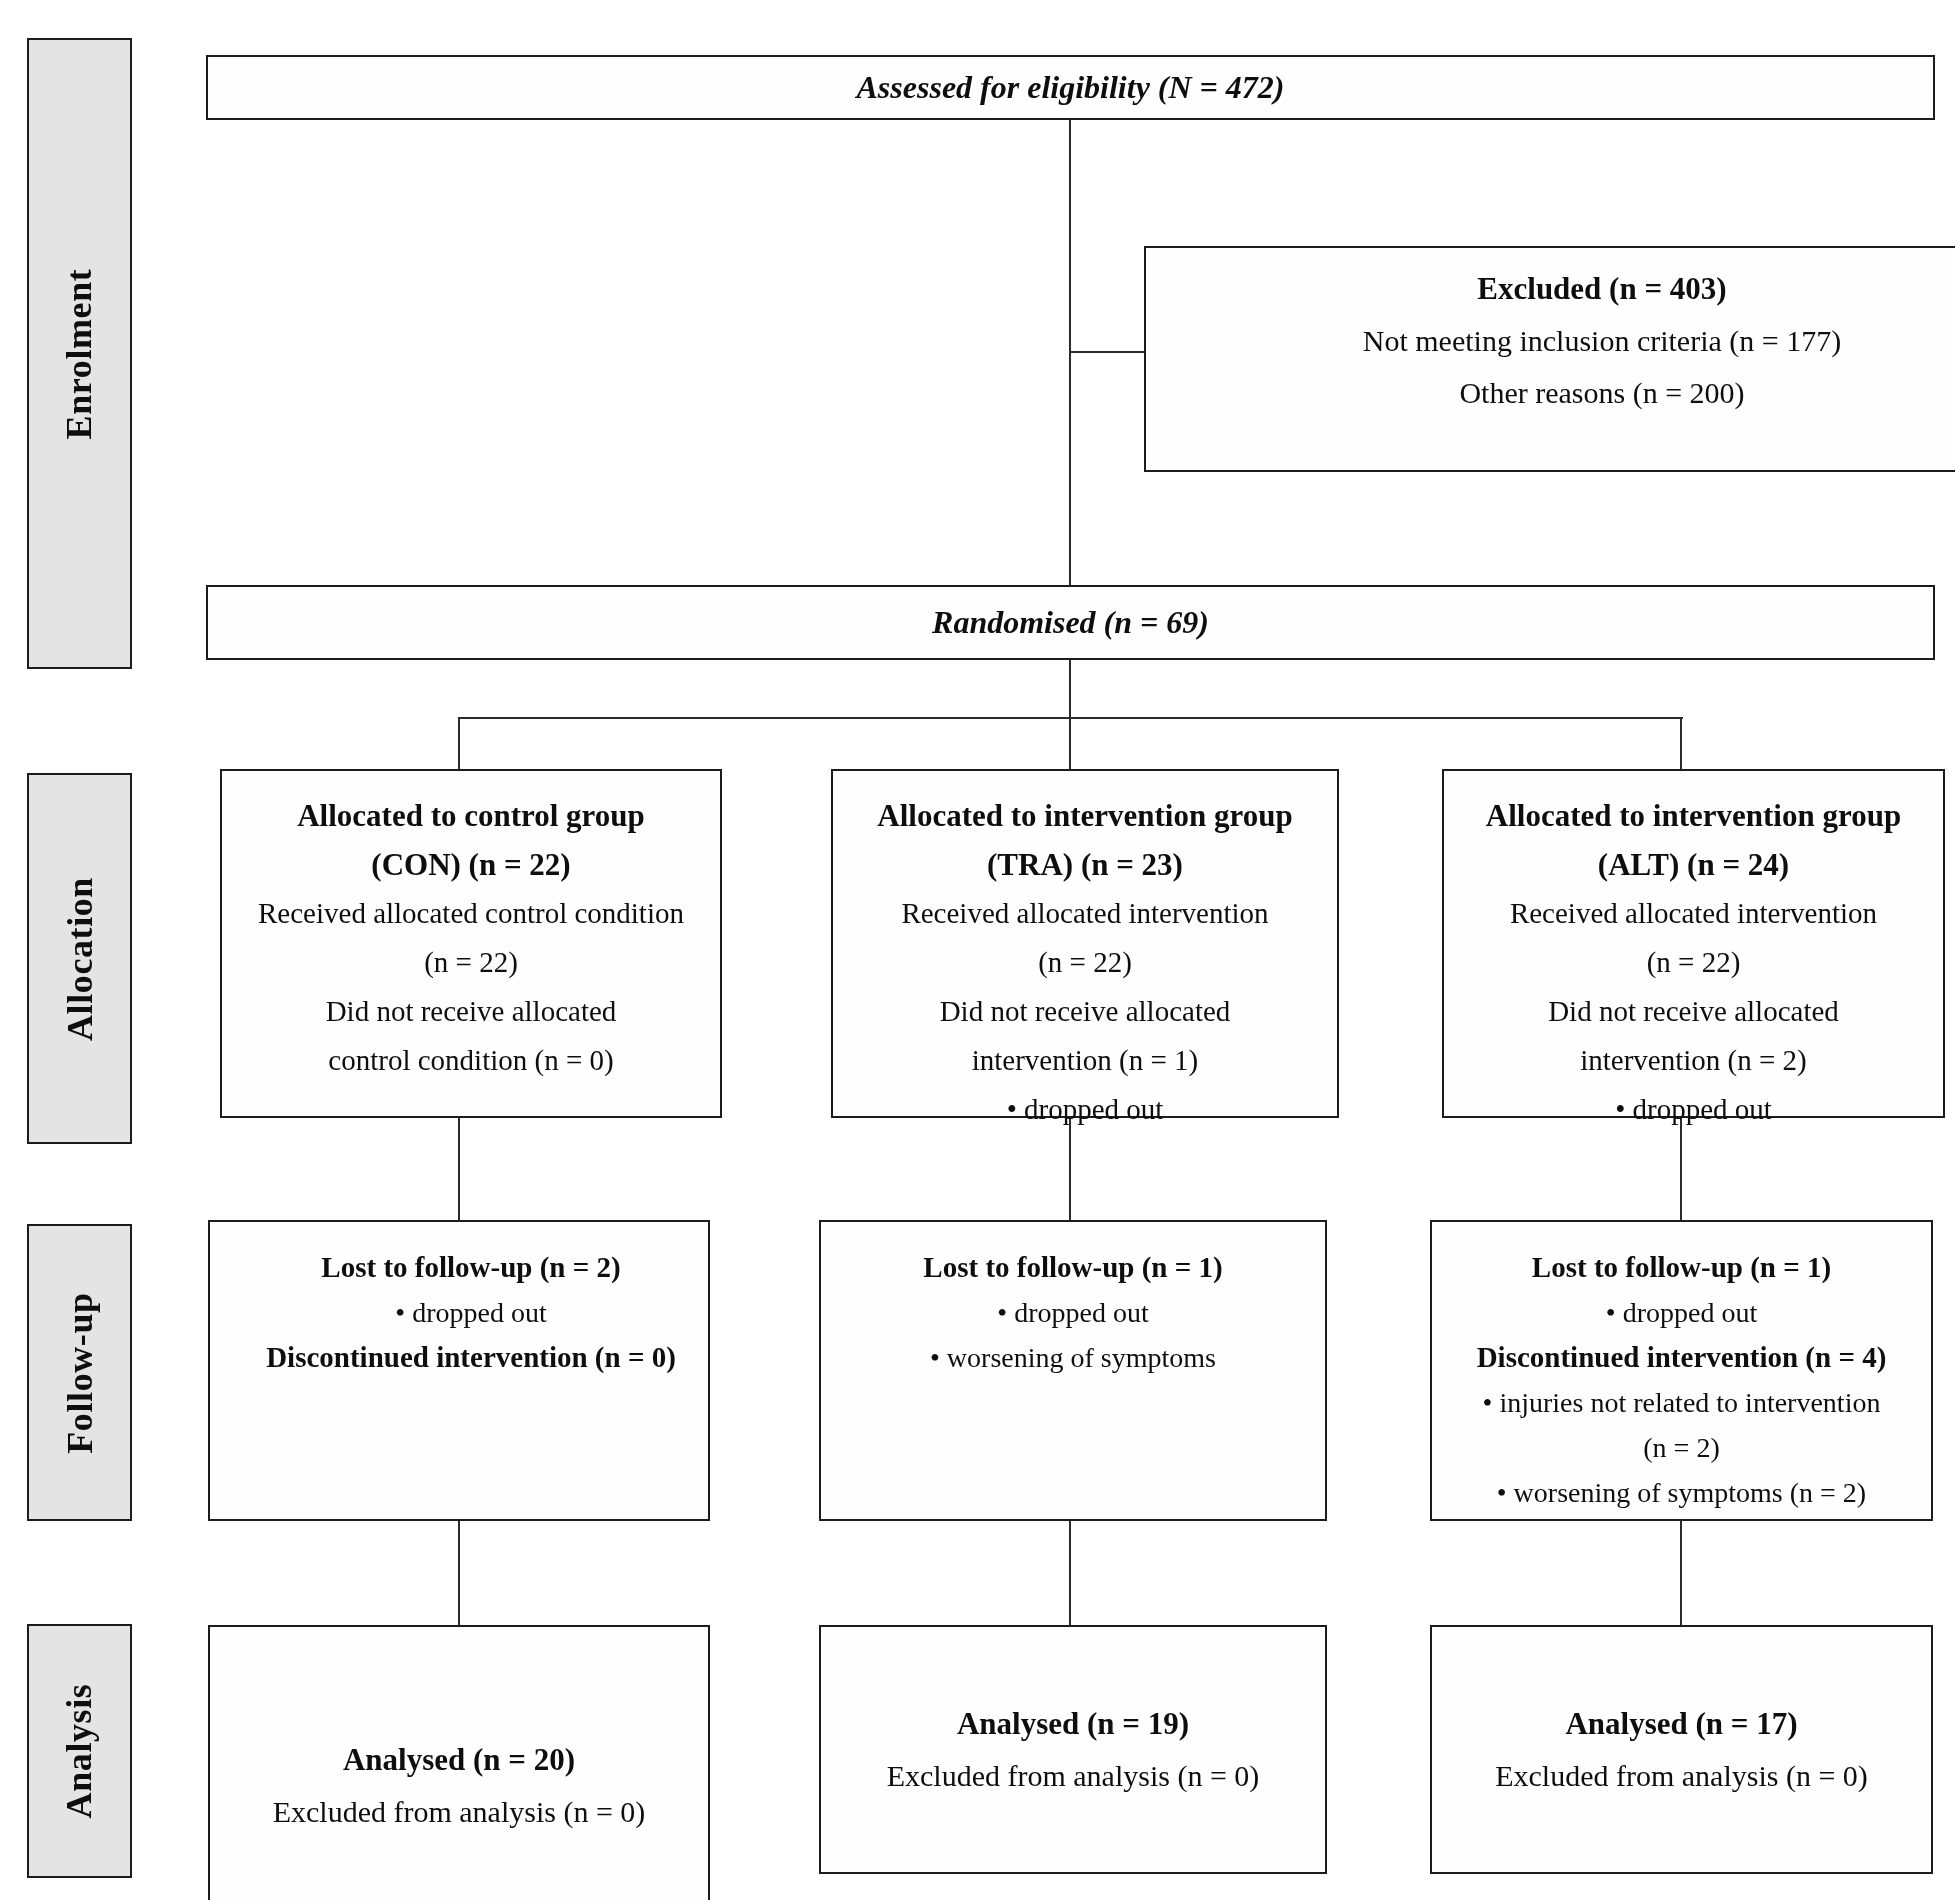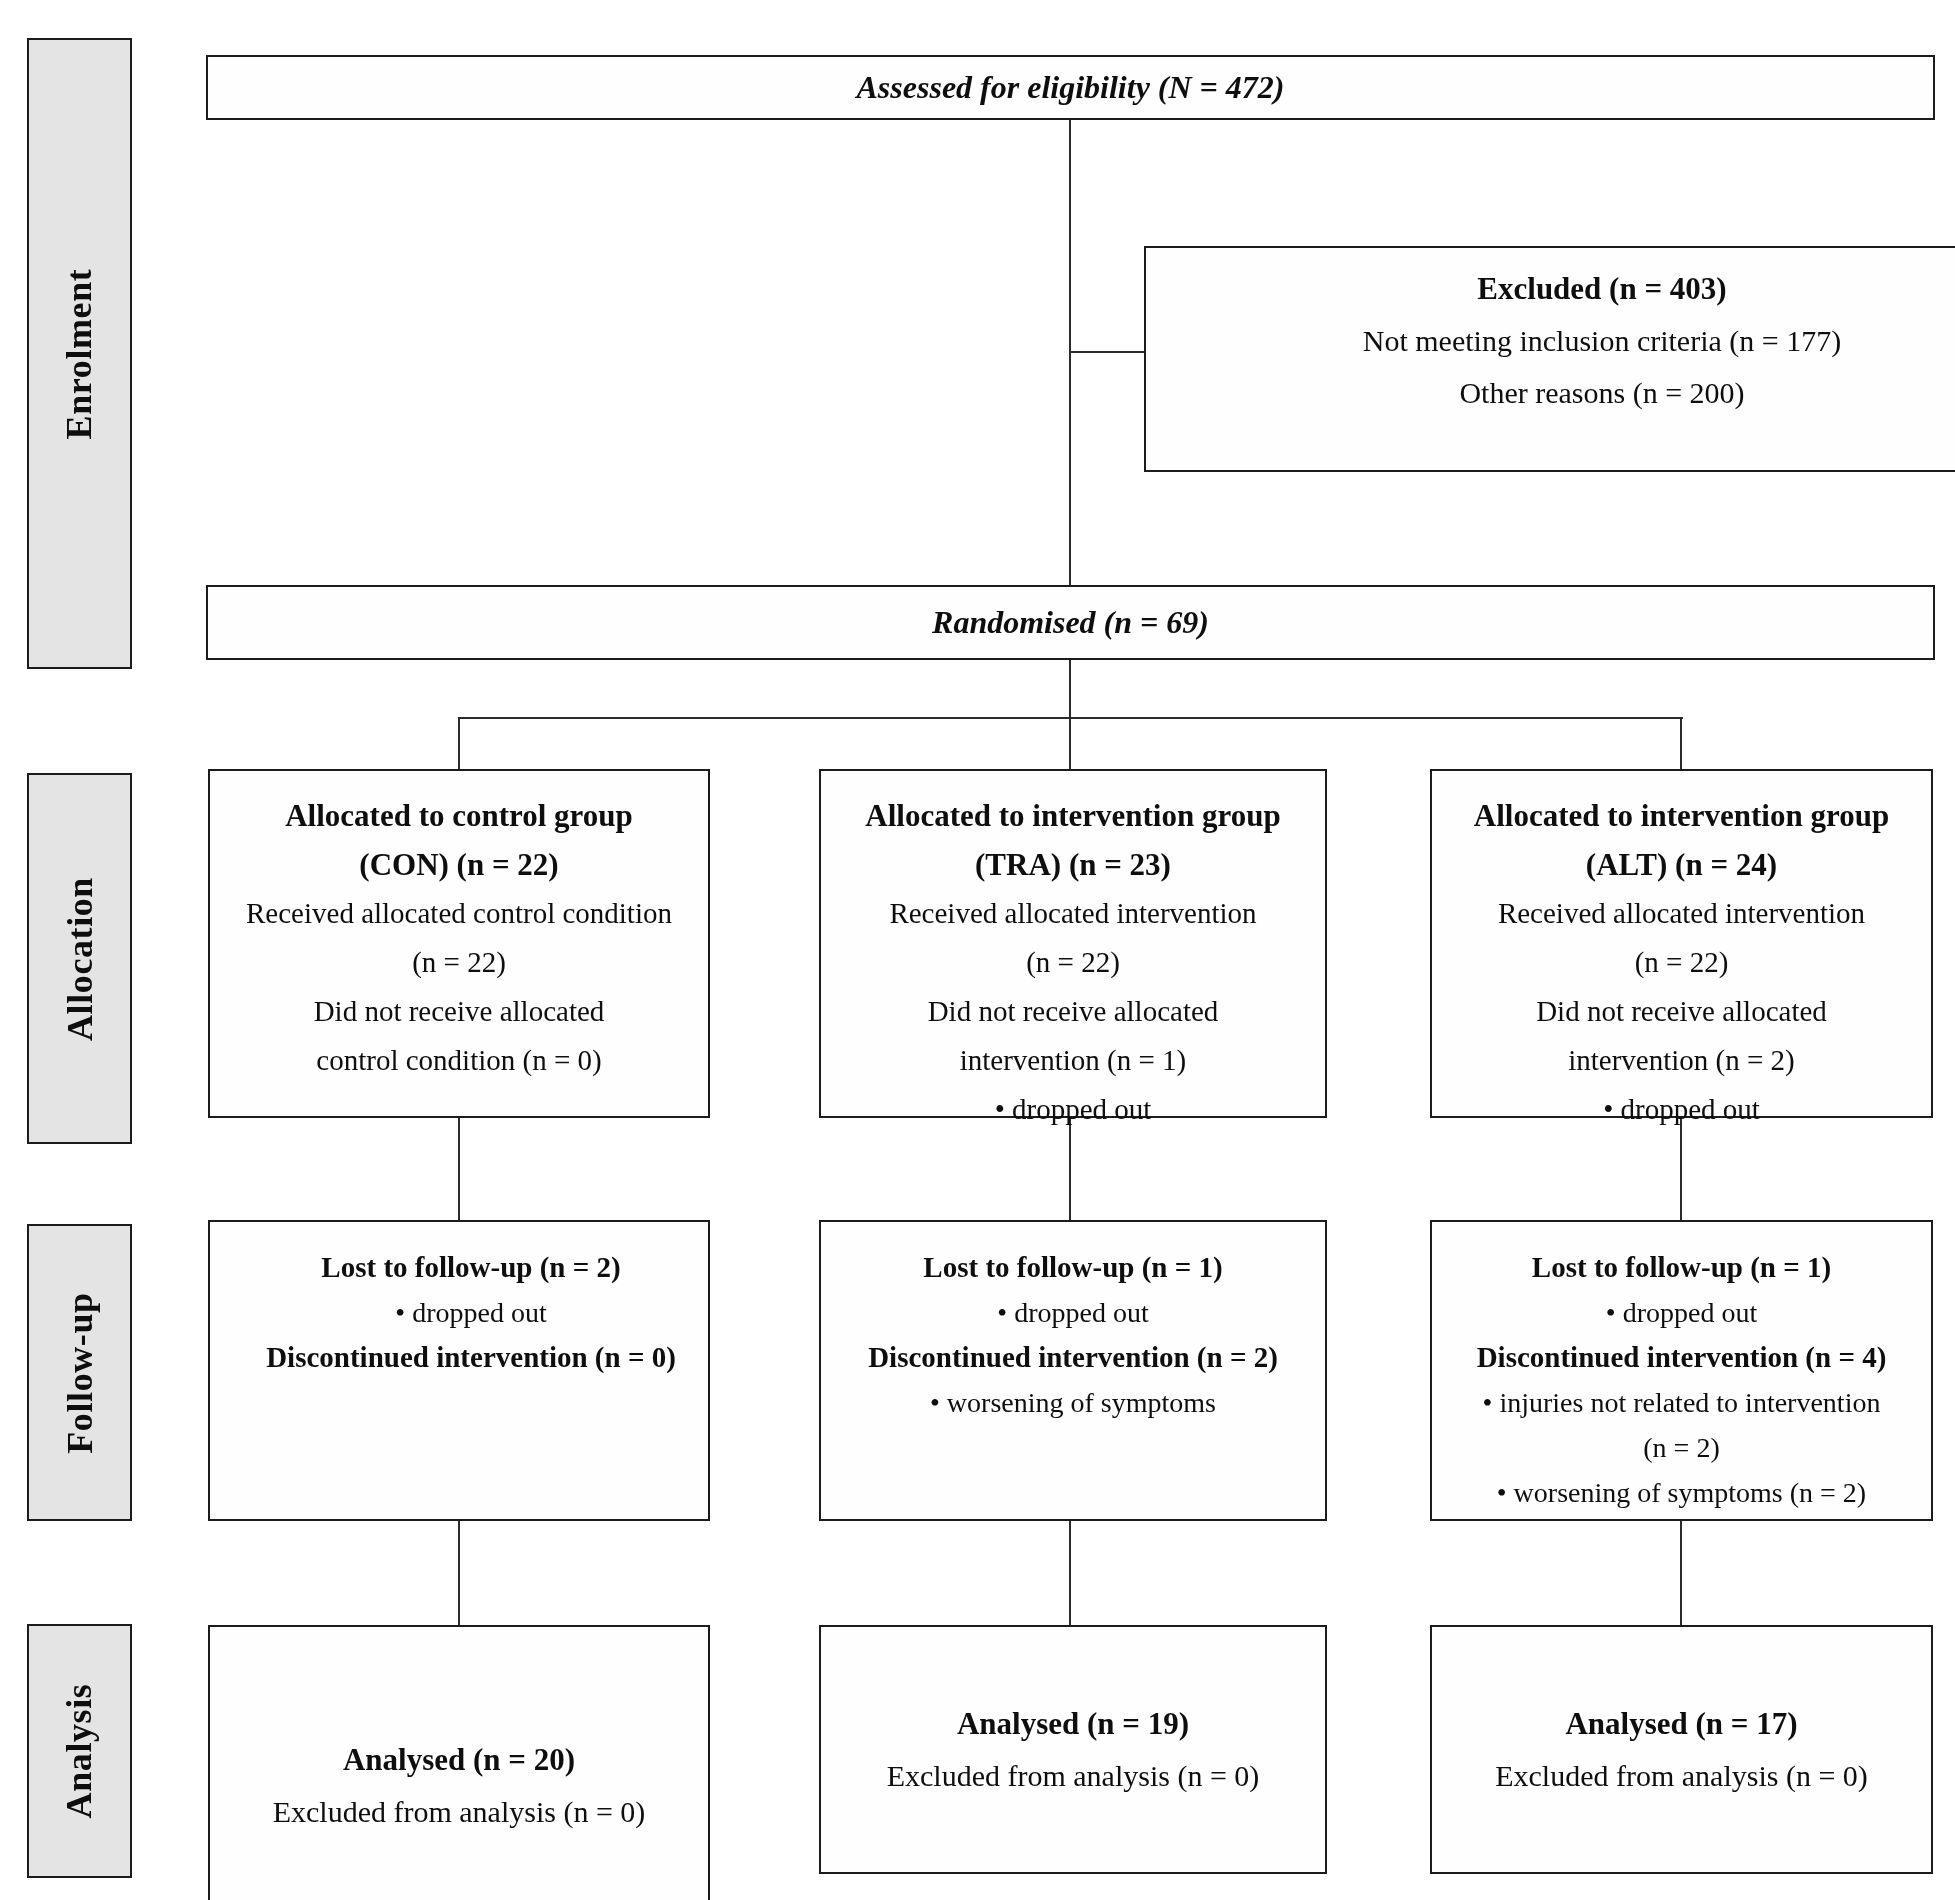--- a/index.html
+++ b/index.html
@@ -34,21 +34,21 @@
     font-weight:bold;
     font-size:36px;
     letter-spacing:0.6px;
   }
   .line{position:absolute;background:#2b2b2b;}
   .center-one{display:flex;align-items:center;justify-content:center;font-style:italic;}
   .big-label{font-weight:bold;font-size:32px;white-space:nowrap;}
   .excl{padding-top:15px;}
   .excl .t{font-weight:bold;font-size:31px;line-height:52px;white-space:nowrap;}
   .excl .l{font-size:30px;line-height:52px;white-space:nowrap;}
-  .alloc{padding-top:19.7px;}
+  .alloc{padding-top:19.7px;margin-left:12px;}
   .alloc .t{font-weight:bold;font-size:31px;line-height:49px;white-space:nowrap;}
   .alloc .l{font-size:29px;line-height:49px;white-space:nowrap;}
   .fu{padding-top:23px;}
   .fu .t{font-weight:bold;font-size:29px;line-height:45px;white-space:nowrap;}
   .fu .l{font-size:28px;line-height:45px;white-space:nowrap;}
   .ana{display:flex;flex-direction:column;align-items:center;justify-content:center;}
   .ana .t{font-weight:bold;font-size:31px;line-height:52px;white-space:nowrap;}
   .ana .l{font-size:30px;line-height:52px;white-space:nowrap;}
 </style>
 </head>
@@ -128,21 +128,20 @@
 
   <div class="box fu" style="left:208px;top:1220px;width:502px;height:301px;padding-left:24px;">
     <div class="t">Lost to follow-up (n = 2)</div>
     <div class="l">• dropped out</div>
     <div class="t">Discontinued intervention (n = 0)</div>
   </div>
 
   <div class="box fu" style="left:819px;top:1220px;width:508px;height:301px;">
     <div class="t">Lost to follow-up (n = 1)</div>
     <div class="l">• dropped out</div>
-    <div class="t">Discontinued intervention (n = 2)</div>
     <div class="l">• worsening of symptoms</div>
   </div>
 
   <div class="box fu" style="left:1430px;top:1220px;width:503px;height:301px;">
     <div class="t">Lost to follow-up (n = 1)</div>
     <div class="l">• dropped out</div>
     <div class="t">Discontinued intervention (n = 4)</div>
     <div class="l">• injuries not related to intervention</div>
     <div class="l">(n = 2)</div>
     <div class="l">• worsening of symptoms (n = 2)</div>

